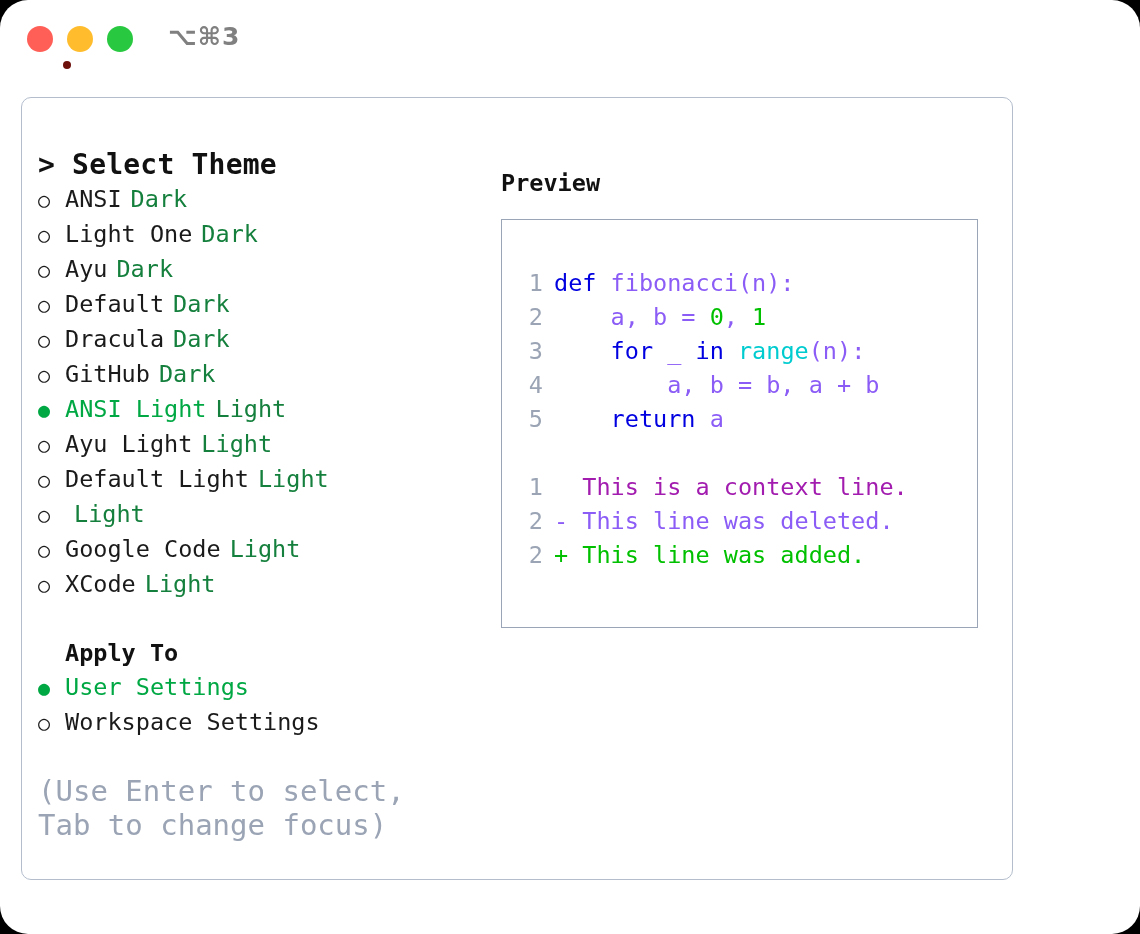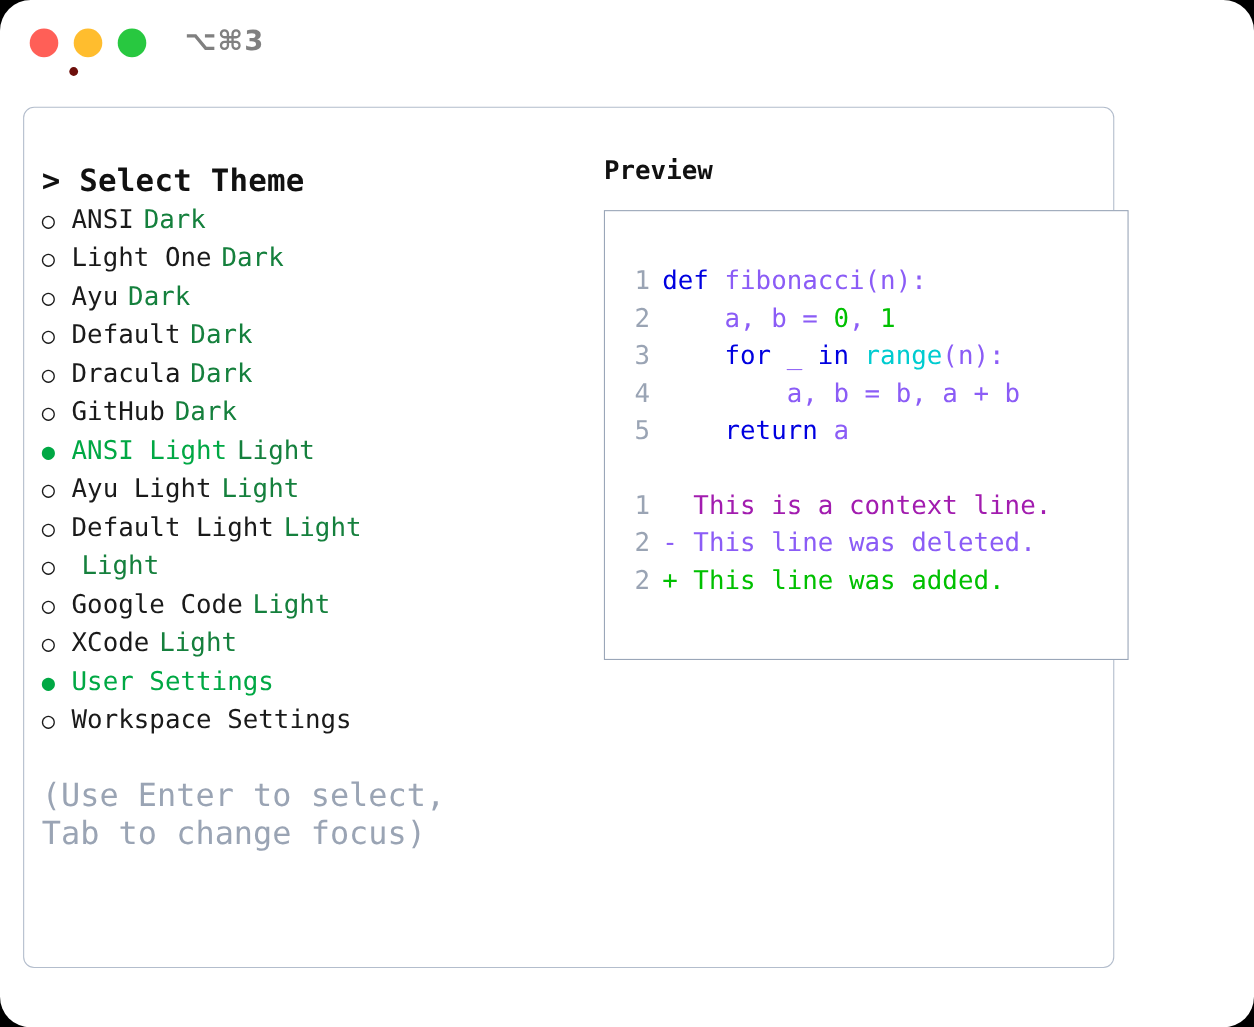--- a/index.html
+++ b/index.html
@@ -76,23 +76,22 @@
   
   #left-col {
     position: absolute;
     left: 16px;
     top: 50px;
     width: 430px;
   }
   #right-col {
     position: absolute;
     left: 479px;
-    top: 40px;
+    top: 68px;
     width: 490px;
-    margin-left: 48px;
   }
 
   .heading {
     font-size: 28px;
     font-weight: 700;
     color: #111111;
     letter-spacing: 0.2px;
     white-space: pre;
     line-height: 34px;
   }
@@ -212,20 +211,21 @@
           <div class="opt-row"><span class="bullet">○</span><span class="opt-name">Dracula</span><span class="opt-tag">Dark</span></div>
           <div class="opt-row"><span class="bullet">○</span><span class="opt-name">GitHub</span><span class="opt-tag">Dark</span></div>
           <div class="opt-row selected"><span class="bullet sel">●</span><span class="opt-name">ANSI Light</span><span class="opt-tag">Light</span></div>
           <div class="opt-row"><span class="bullet">○</span><span class="opt-name">Ayu Light</span><span class="opt-tag">Light</span></div>
           <div class="opt-row"><span class="bullet">○</span><span class="opt-name">Default Light</span><span class="opt-tag">Light</span></div>
           <div class="opt-row"><span class="bullet">○</span><span class="opt-tag">Light</span></div>
           <div class="opt-row"><span class="bullet">○</span><span class="opt-name">Google Code</span><span class="opt-tag">Light</span></div>
           <div class="opt-row"><span class="bullet">○</span><span class="opt-name">XCode</span><span class="opt-tag">Light</span></div>
         </div>
 
+      <div id="apply-to-heading">Apply To</div>
 
       <div id="apply-to-list">
           <div class="opt-row selected"><span class="bullet sel">●</span><span class="opt-name">User Settings</span></div>
           <div class="opt-row"><span class="bullet">○</span><span class="opt-name">Workspace Settings</span></div>
         </div>
 
       <div id="hint">(Use Enter to select, Tab to change focus)</div>
     </div>
 
     <div id="right-col">

